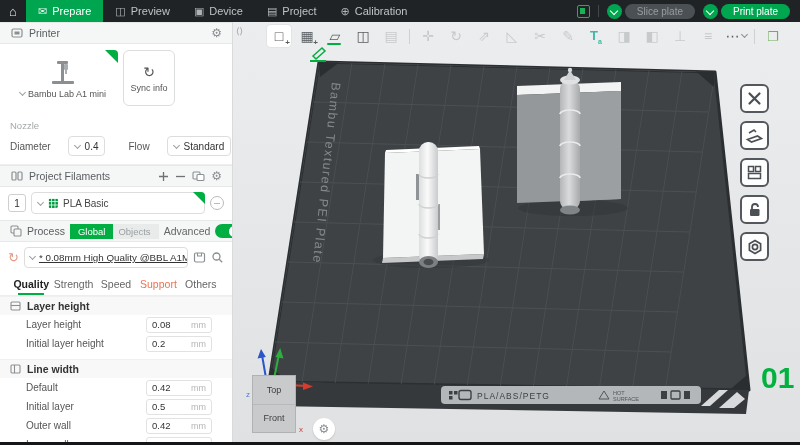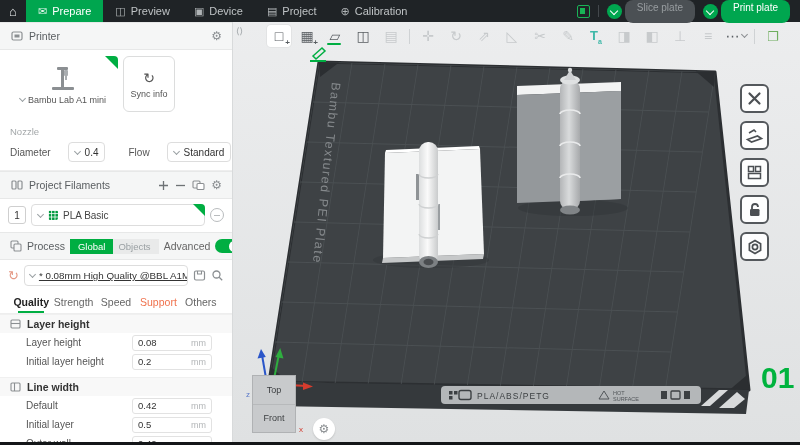--- a/index.html
+++ b/index.html
@@ -15,28 +15,28 @@
   .tab .tico { font-size:11px; opacity:.9; }
   .tab.active { background:#00a64f; color:#fff; }
   .tb-right { margin-left:auto; display:flex; align-items:center; gap:8px; padding-right:10px; }
   .devstat { width:13px; height:13px; border:1.5px solid #19b356; border-radius:2px; position:relative; }
   .devstat::after { content:""; position:absolute; left:2px; top:2px; width:5px; height:6px; background:#19b356; }
   .tb-sep { width:1px; height:12px; background:#43484c; }
   .splitbtn { display:flex; align-items:center; gap:3px; }
   .chevcirc { width:15px; height:15px; border-radius:50%; background:#00a64f; position:relative; }
   .chevcirc::after { content:""; position:absolute; left:4.5px; top:4px; width:5px; height:5px;
     border-right:1.6px solid #fff; border-bottom:1.6px solid #fff; transform:rotate(45deg); }
-  .pillbtn { height:23px; line-height:15px; border-radius:8px; padding:0 12px; font-size:10px; }
+  .pillbtn { height:15px; line-height:15px; border-radius:8px; padding:0 12px; font-size:10px; }
   .pill-disabled { background:#4b5054; color:#999fa0; color:#989da0; }
   .pill-green { background:#00a64f; color:#fff; }
 
   
   .panel { position:absolute; left:0; top:22px; width:233px; bottom:0; background:#fff;
     border-right:1px solid #d8dadb; font-size:10px; color:#444; overflow:hidden; }
-  .sec-h { height:28px; background:#f5f6f6; border-top:1px solid #e7e8e8; border-bottom:1px solid #e7e8e8;
+  .sec-h { height:22px; background:#f5f6f6; border-top:1px solid #e7e8e8; border-bottom:1px solid #e7e8e8;
     display:flex; align-items:center; gap:6px; padding:0 10px; color:#5a5e61; font-size:10.5px; }
   .sec-h .spacer { flex:1; }
   .micon { display:inline-flex; width:13px; height:13px; align-items:center; justify-content:center; color:#8b8f92; }
   .gear { font-size:12px; color:#8b8f92; cursor:pointer; }
   .cards { display:flex; gap:5px; padding:6px 8px 7px 8px; }
   .card { position:relative; background:#fff; border-radius:6px; display:flex; flex-direction:column;
     align-items:center; justify-content:center; cursor:pointer; }
   .card-printer { width:110px; height:56px; }
   .card-plate { width:52px; height:56px; }
   .card-sync { width:52px; height:56px; border:1px solid #dcdddd; }
@@ -81,21 +81,21 @@
     height:21px; padding:0 5px; cursor:pointer; font-size:9.8px; color:#333; white-space:nowrap; overflow:hidden;text-decoration:underline; }
   .ptabs { display:flex; align-items:flex-end; gap:0; padding:0 10px; height:23px; border-bottom:1px solid #eee; }
   .ptab { flex:1; text-align:center; padding-bottom:5px; font-size:10.5px; color:#666; cursor:pointer; position:relative; }
   .ptab.active { color:#222; font-weight:bold; }
   .ptab.active::after { content:""; position:absolute; left:8px; right:8px; bottom:0; height:2px; background:#00ae42; }
   .ptab.modified { color:#f0724d; }
   .group-h { display:flex; align-items:center; gap:6px; height:19px; background:#f8f8f8;
     padding:0 10px; font-weight:bold; font-size:10.5px; color:#333; border-top:1px solid #f0f0f0; }
   .vrow { display:flex; align-items:center; height:19px; padding-left:26px; padding-right:20px; }
   .vlabel { flex:1; color:#555; font-size:10px; }
-  .vbox { width:80px; height:16px; border:1px solid #e2e2e2; border-radius:3px; display:flex;
+  .vbox { width:66px; height:16px; border:1px solid #e2e2e2; border-radius:3px; display:flex;
     align-items:center; padding:0 5px; background:#fff; cursor:text; }
   .vval { flex:1; font-size:9.5px; color:#333; }
   .vunit { font-size:9px; color:#b3b6b8; }
   svg.mini { display:block; }
 
   
   .viewport { position:absolute; left:233px; top:22px; right:0; bottom:0;
     background:linear-gradient(#ecedee, #dfe1e2); }
   .scene { position:absolute; left:0; top:0; }
   .collapse { position:absolute; left:3px; top:4px; font-size:9px; color:#9aa0a3; cursor:pointer; z-index:5; }

